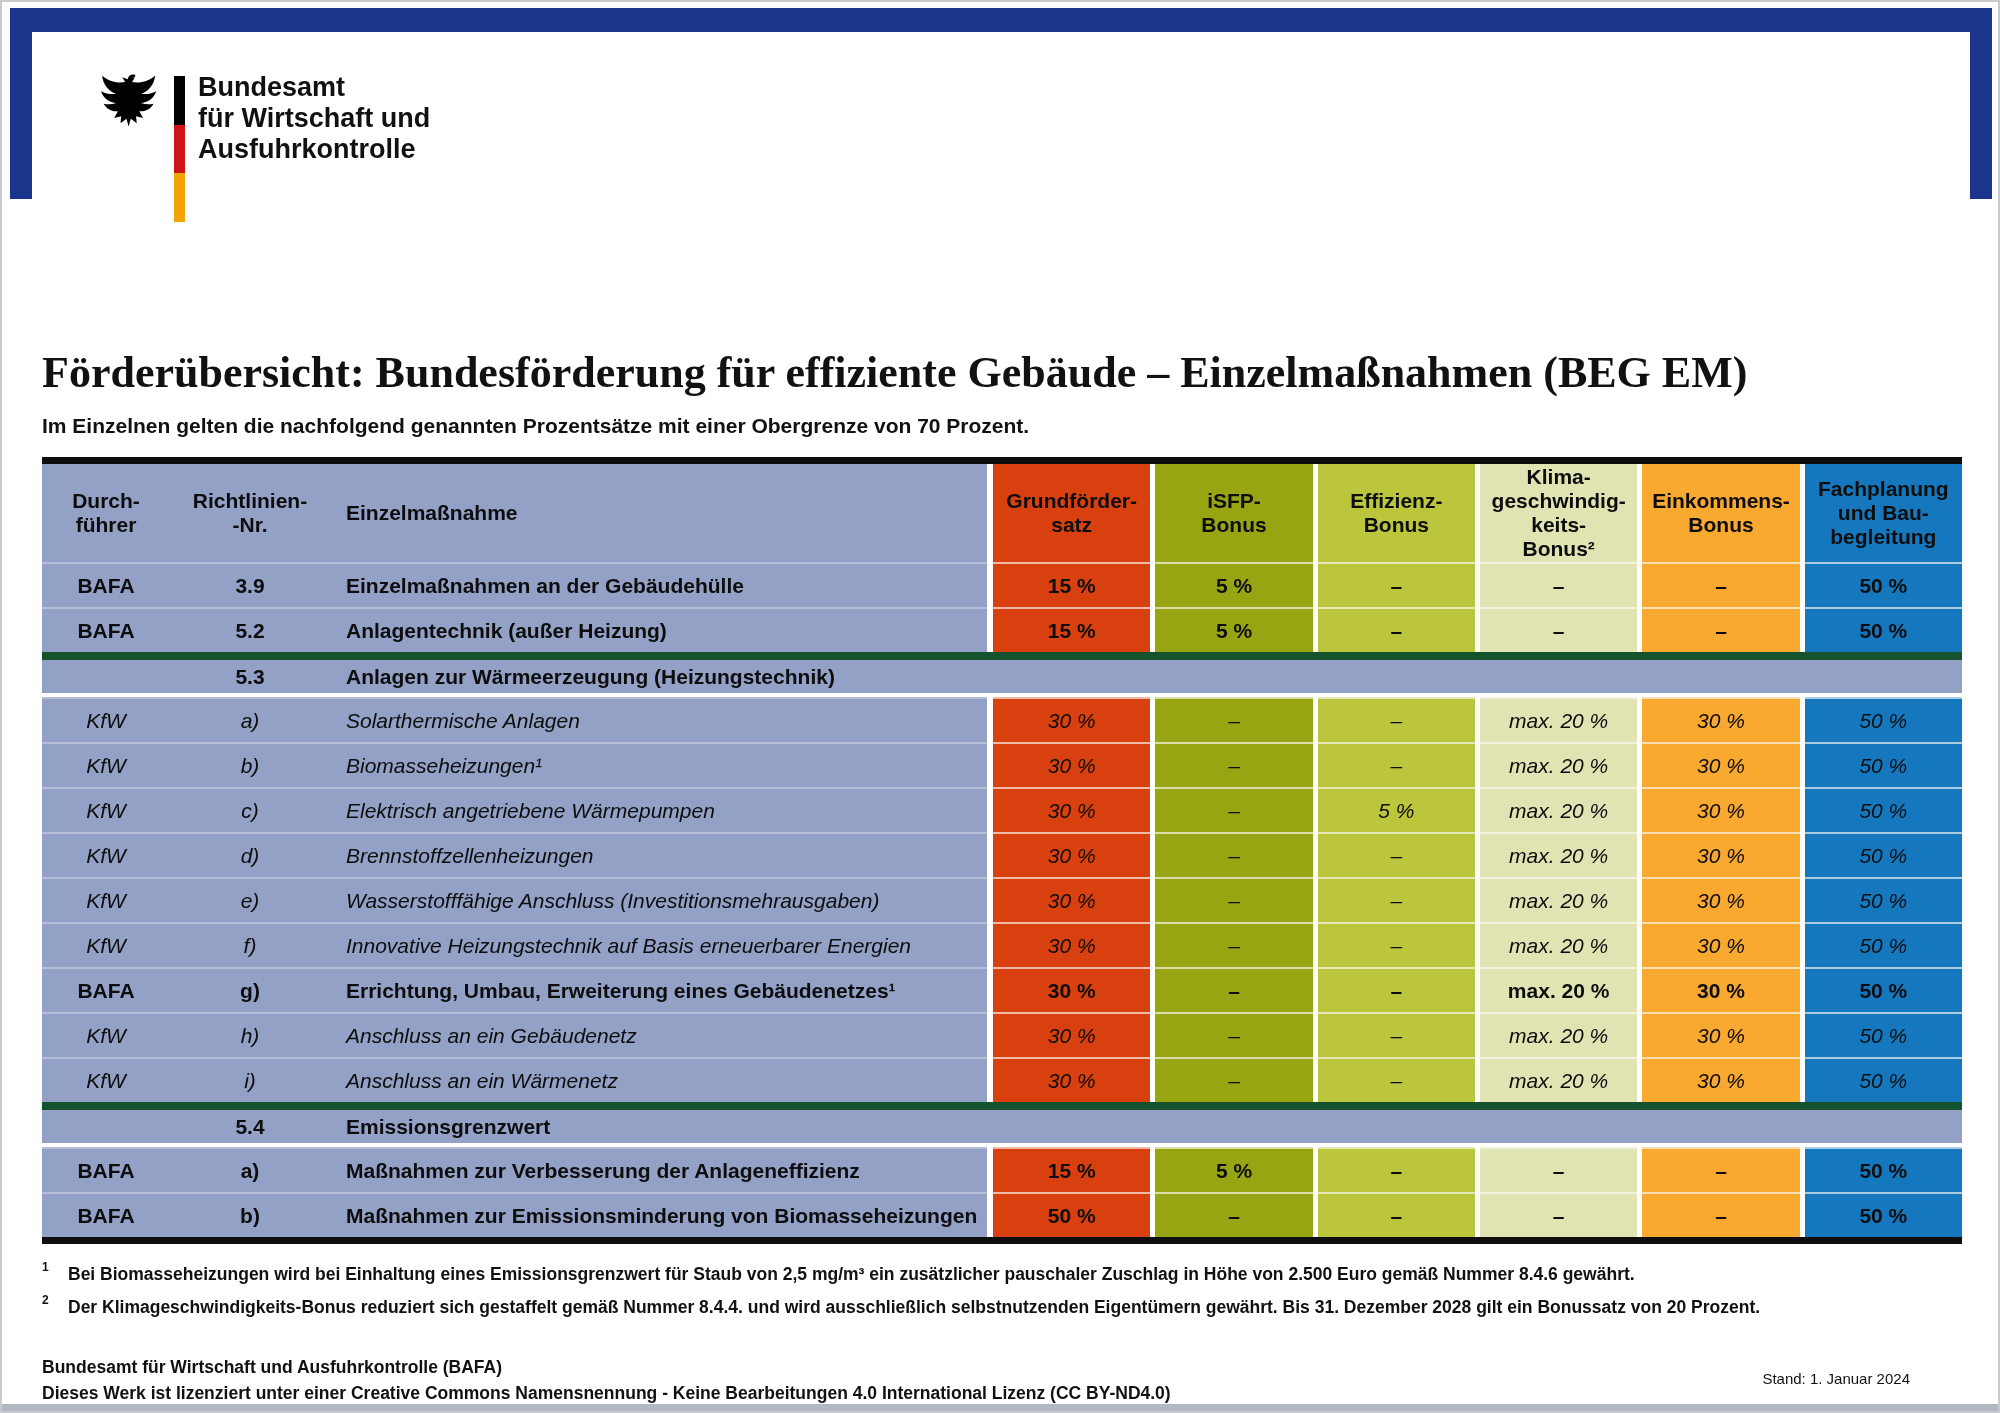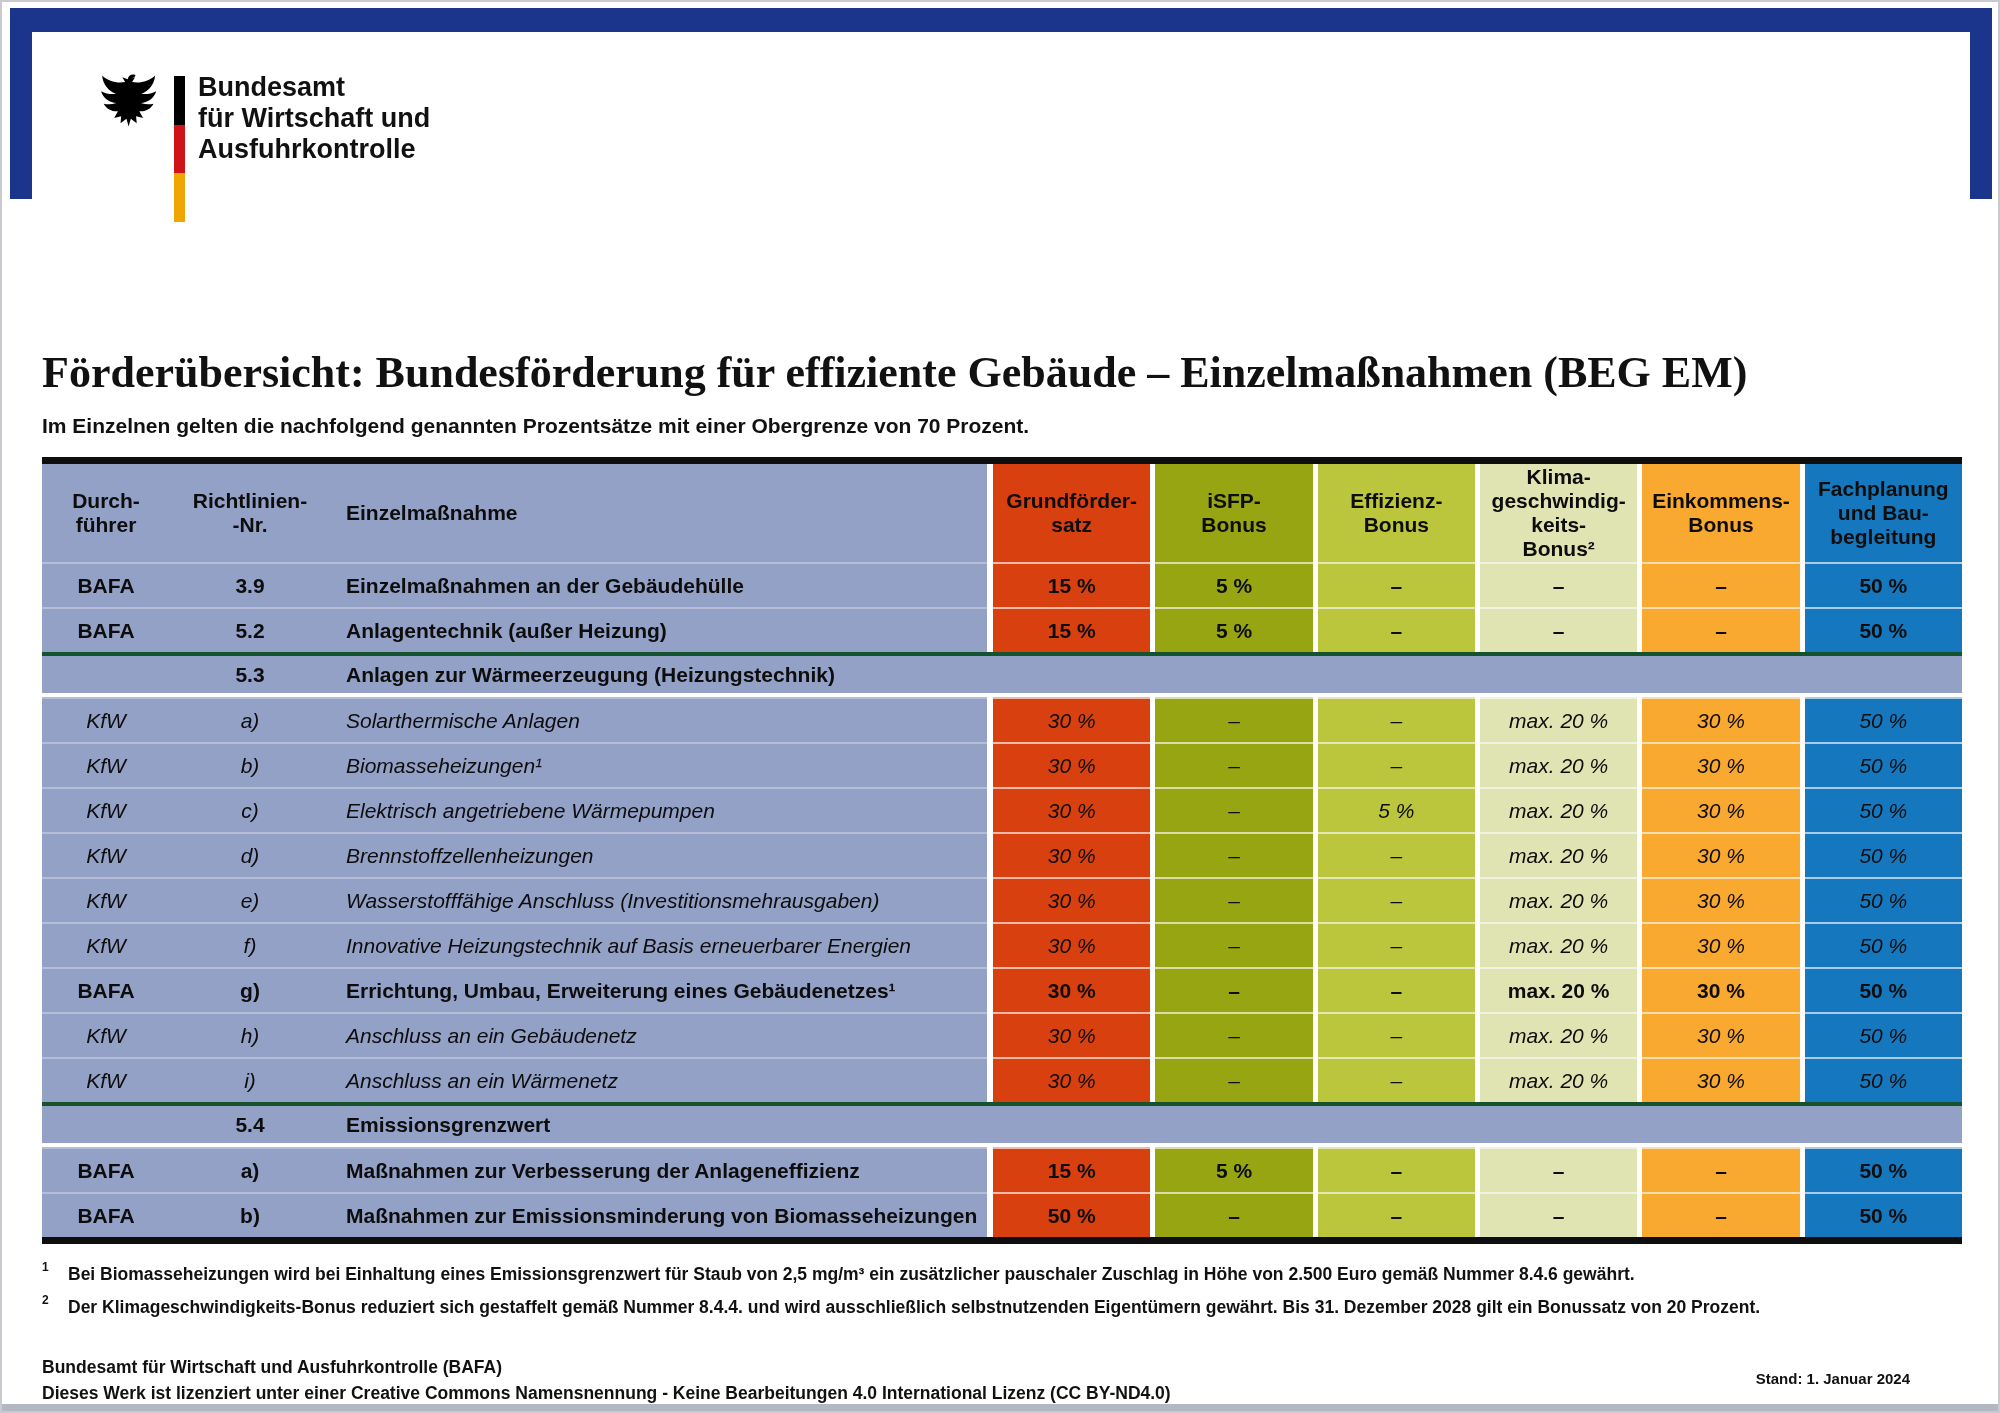--- a/index.html
+++ b/index.html
@@ -65,33 +65,33 @@
   .trow.data .left, .trow.header + .trow .left { border-top:2px solid #b6bed7; }
   .trow.data .vcell { border-top:2px solid rgba(250,250,250,0.65); }
 
   
   .trow.bold .cell, .trow.bold .vcell { font-weight:700; }
   .trow.italic .cell, .trow.italic .vcell { font-style:italic; font-weight:400; }
 
   
   .trow.section {
     background:#94a1c6; display:grid; grid-template-columns:128px 160px 1fr;
-    align-items:center; border-top:4px solid #14532d; border-bottom:4px solid #ffffff;
+    align-items:center; border-top:8px solid #14532d; border-bottom:4px solid #ffffff;
   }
   .trow.section .cell { font-weight:700; }
 
   
   .footnotes { position:absolute; left:40px; top:1262px; width:1900px; }
   .fn { display:flex; margin-bottom:12px; font-size:17.5px; font-weight:700; color:#111; }
   .fn-marker { width:26px; font-size:12px; vertical-align:super; position:relative; top:-4px; flex:0 0 26px; }
   .fn-text { flex:1; }
 
   
   .footer { position:absolute; left:40px; top:1352px; font-size:17.5px; font-weight:700; line-height:26px; color:#111; }
-  .stand { position:absolute; right:88px; top:1368px; font-size:15px; font-weight:700; color:#111; }
+  .stand { position:absolute; right:88px; top:1368px; font-size:15px; font-weight:400; color:#111; }
 </style>
 </head>
 <body>
 
 <div class="page">
 
   <div class="brand-frame">
     <div class="brand-box">
       <svg class="eagle" viewBox="0 0 64 64">
         <path fill="#000" d="M32 6c-2.5 0-4.5 1.8-4.8 4.2l-5-1.8 2.6 4.4c-7 1.4-15.5-.6-21-6 .6 8.6 6.4 14.6 12.6 16.8-4.6.6-9.4-.2-13.6-2.4 1.8 6.6 8 10.4 14 10.8-3.8 1.2-7.8 1.4-11.6.6 2.6 5 8 7.4 13 7l-3.4 6.2 6.4-1.8-.6 6.4 5.4-4 2 7 2-7 5.4 4-.6-6.4 6.4 1.8-3.4-6.2c5 .4 10.4-2 13-7-3.8.8-7.8.6-11.6-.6 6-.4 12.2-4.2 14-10.8-4.2 2.2-9 3-13.6 2.4 6.2-2.2 12-8.2 12.6-16.8-5.5 5.4-14 7.4-21 6l2.6-4.4-5 1.8C36.5 7.8 34.5 6 32 6z"></path>

